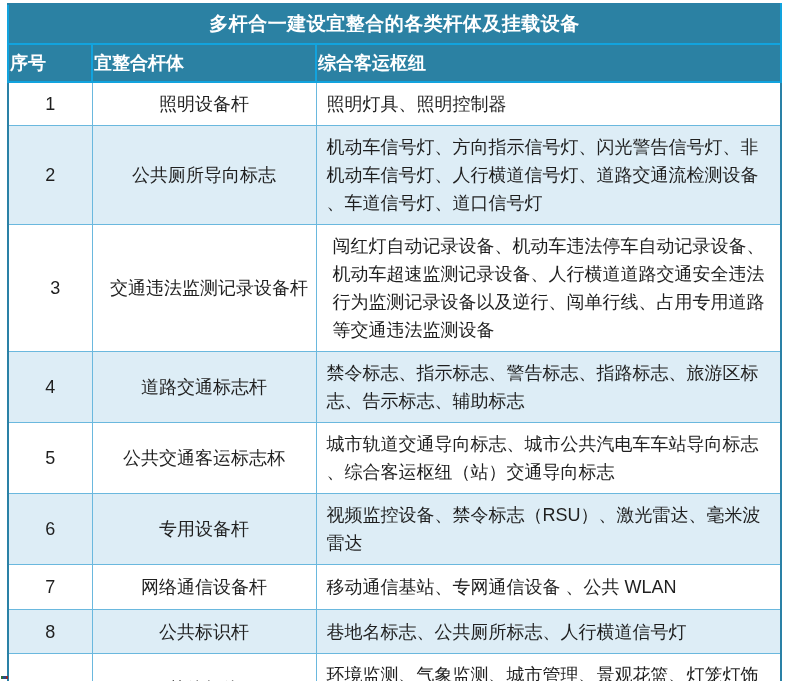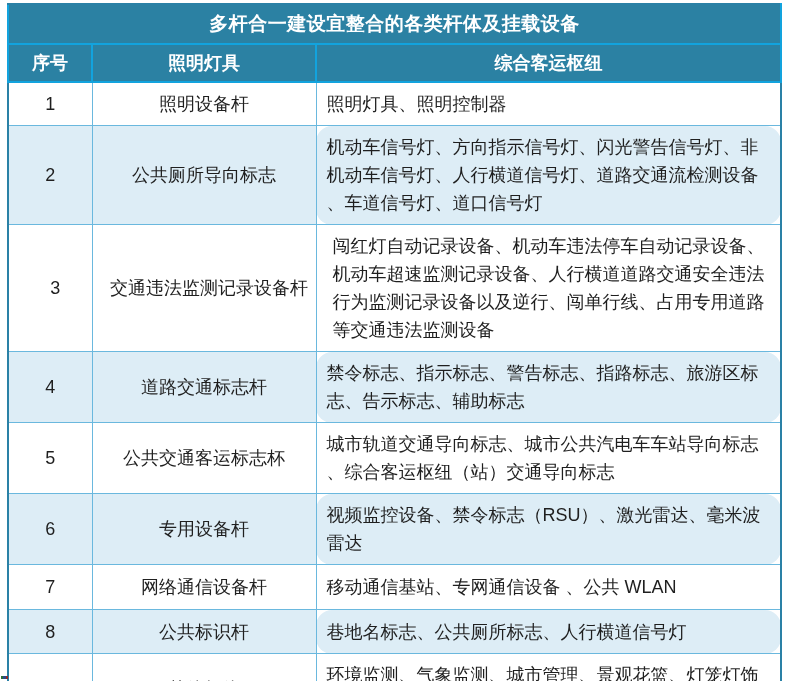--- a/index.html
+++ b/index.html
@@ -41,42 +41,41 @@
     border-top: 2px solid #2a81a6;
     letter-spacing: 0.5px;
   }
   
   tr.header-row th {
     background: #2b81a3;
     color: #ffffff;
     font-size: 18px;
     font-weight: bold;
     height: 38px;
-    text-align: center;
+    text-align: left;
     vertical-align: middle;
     border: 2px solid #12a3de;
   }
   
   tbody td {
     border: 1px solid #6ab8de;
     font-size: 18px;
     color: #1f1f1f;
     line-height: 28px;
     vertical-align: middle;
     background: #ffffff;
     padding: 6px 6px;
   }
   tbody tr:nth-child(even) td { background: #ddedf6; }
   tbody td.no, tbody td.pole { text-align: center; }
   tbody td.devices {
     text-align: left;
     padding: 7px 8px 7px 10px;
     line-break: anywhere;
     word-break: break-all;
-    border-radius: 16px;
   }
   
   tbody tr:nth-child(1) td { height: 43px; }
   tbody tr:nth-child(2) td { height: 84px; }
   tbody tr:nth-child(3) td { height: 120px; padding-left: 16px; }
   tbody tr:nth-child(4) td { height: 61px; }
   tbody tr:nth-child(5) td { height: 64px; }
   tbody tr:nth-child(6) td { height: 49px; }
   tbody tr:nth-child(7) td { height: 45px; }
   tbody tr:nth-child(8) td { height: 44px; }
@@ -101,21 +100,21 @@
       <col style="width:84px">
       <col style="width:224px">
       <col style="width:465px">
     </colgroup>
     <thead>
       <tr class="title-row">
         <th colspan="3">多杆合一建设宜整合的各类杆体及挂载设备</th>
       </tr>
       <tr class="header-row">
         <th>序号</th>
-        <th>照明灯具</th>
+        <th>宜整合杆体</th>
         <th>综合客运枢纽</th>
       </tr>
     </thead>
     <tbody id="rows">
         <tr>
           <td class="no">1</td>
           <td class="pole">照明设备杆</td>
           <td class="devices">照明灯具、照明控制器</td>
         </tr>
         <tr>

